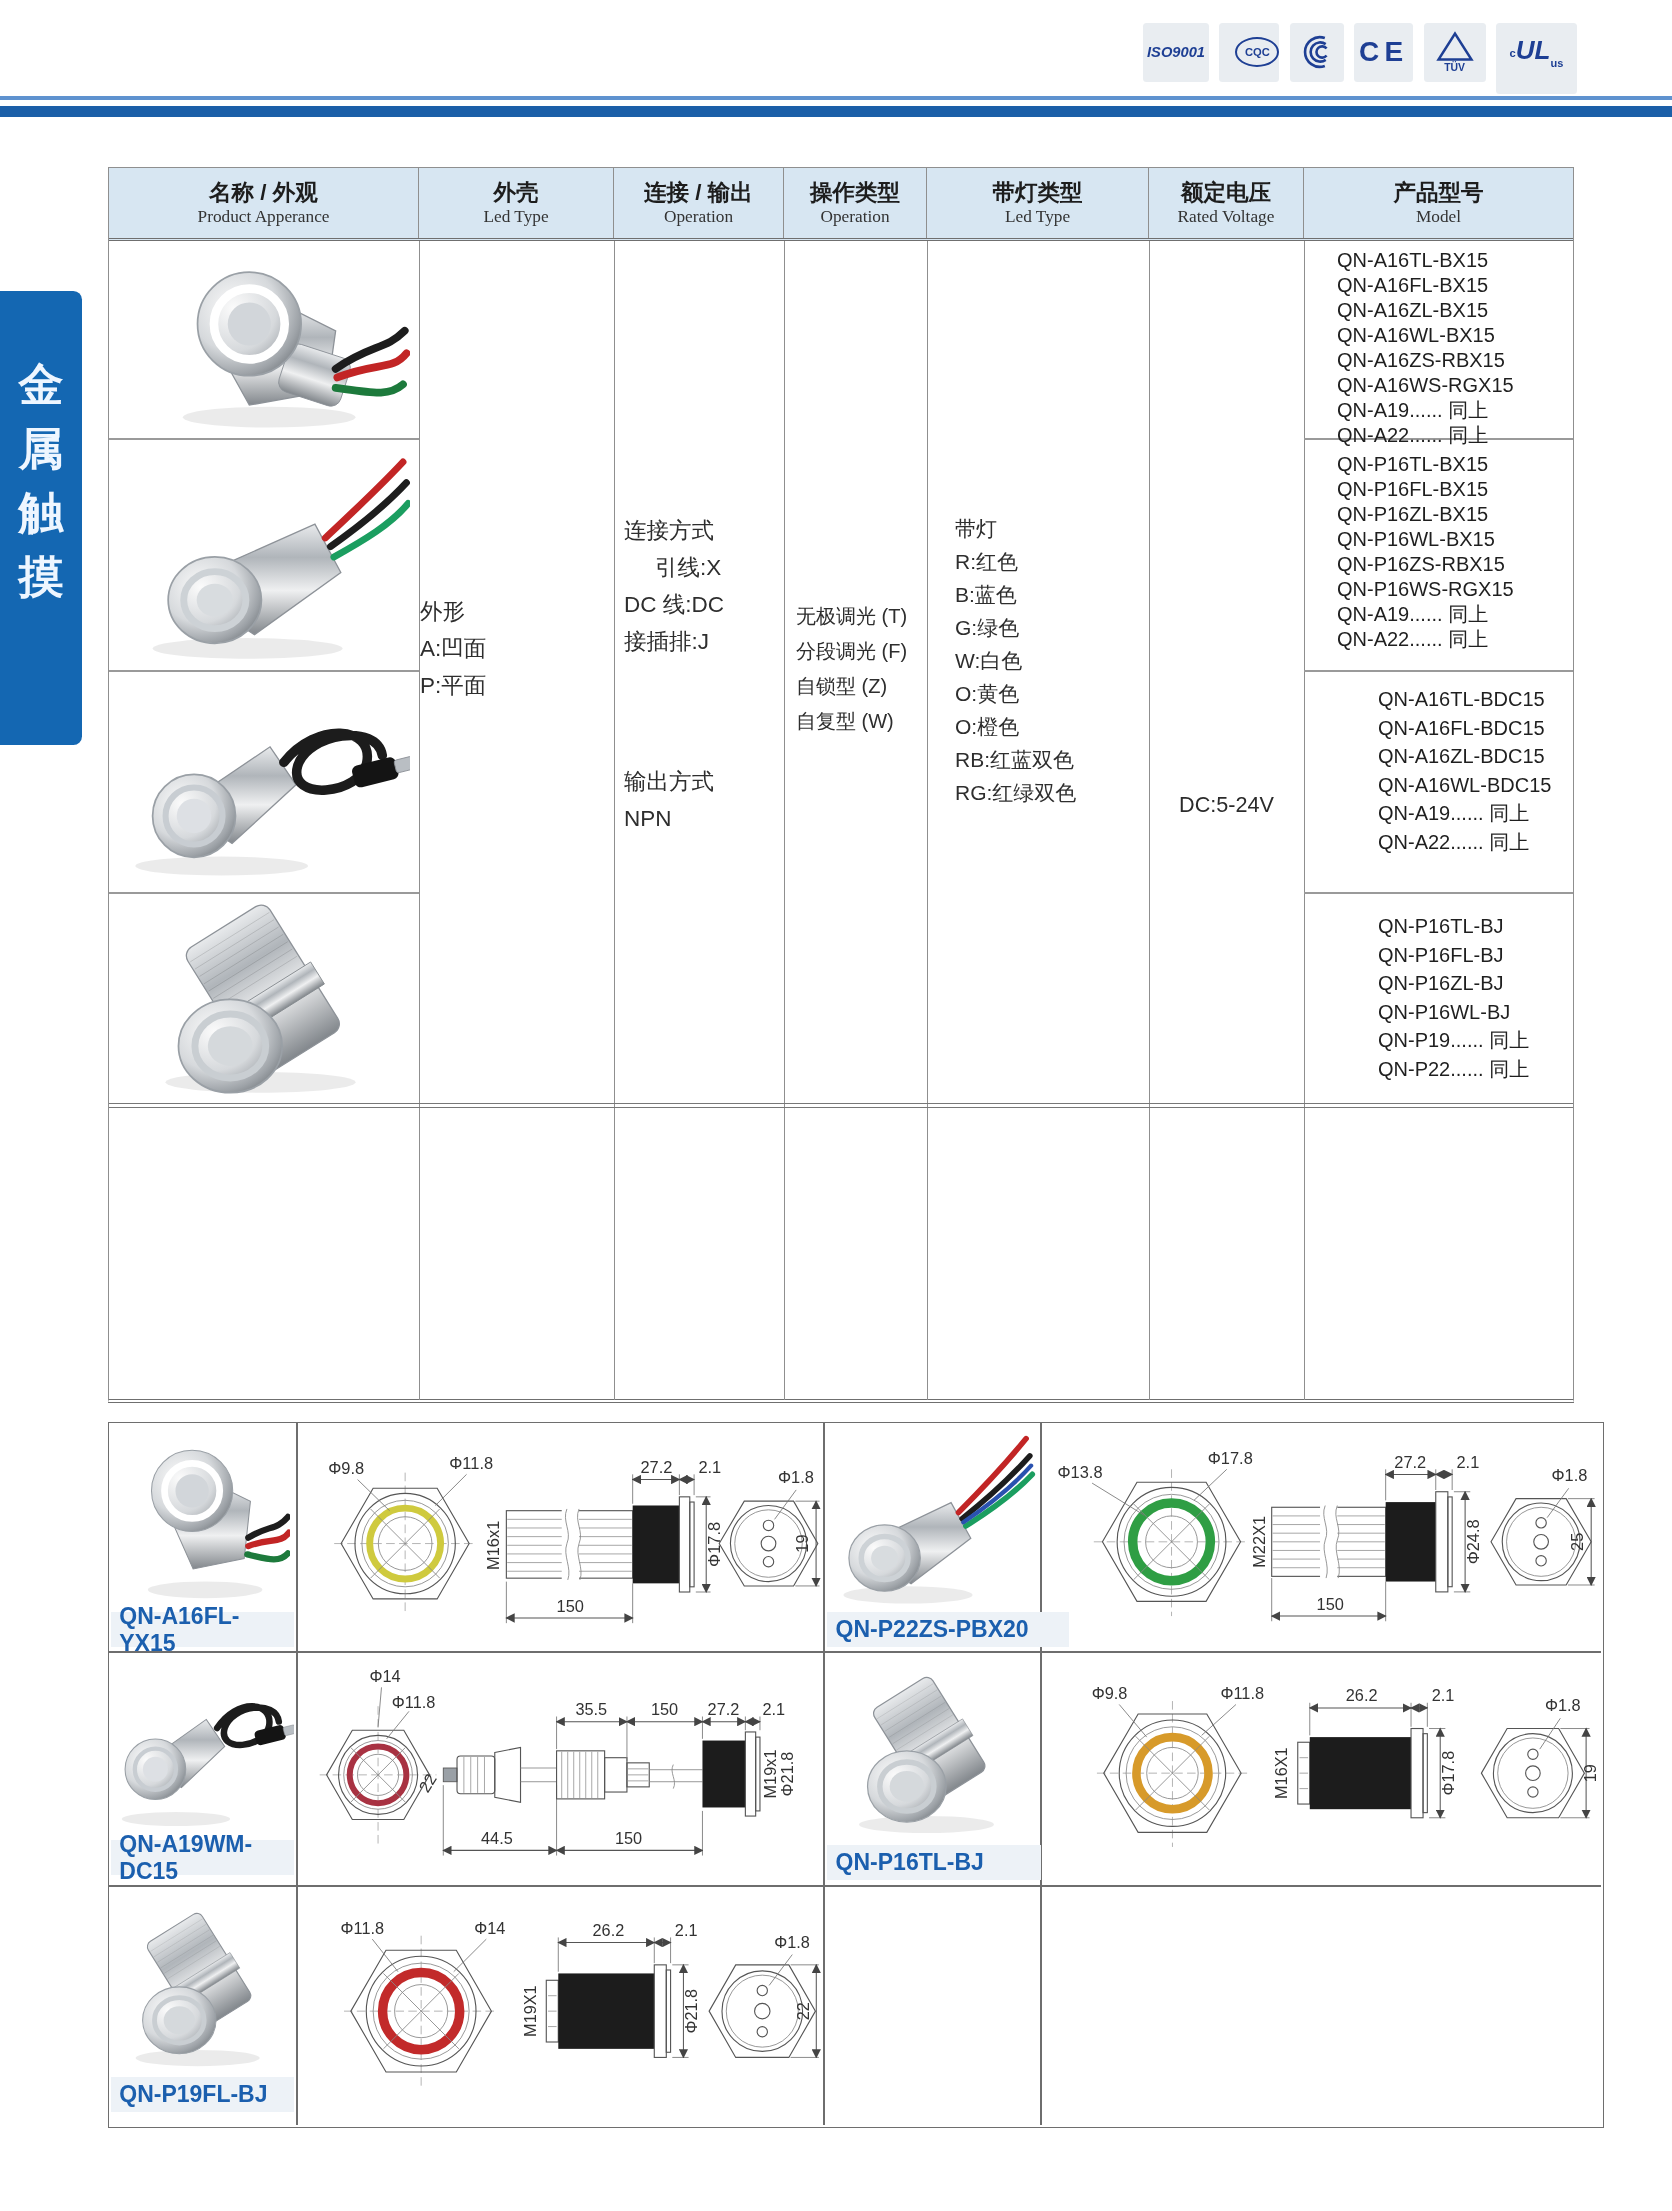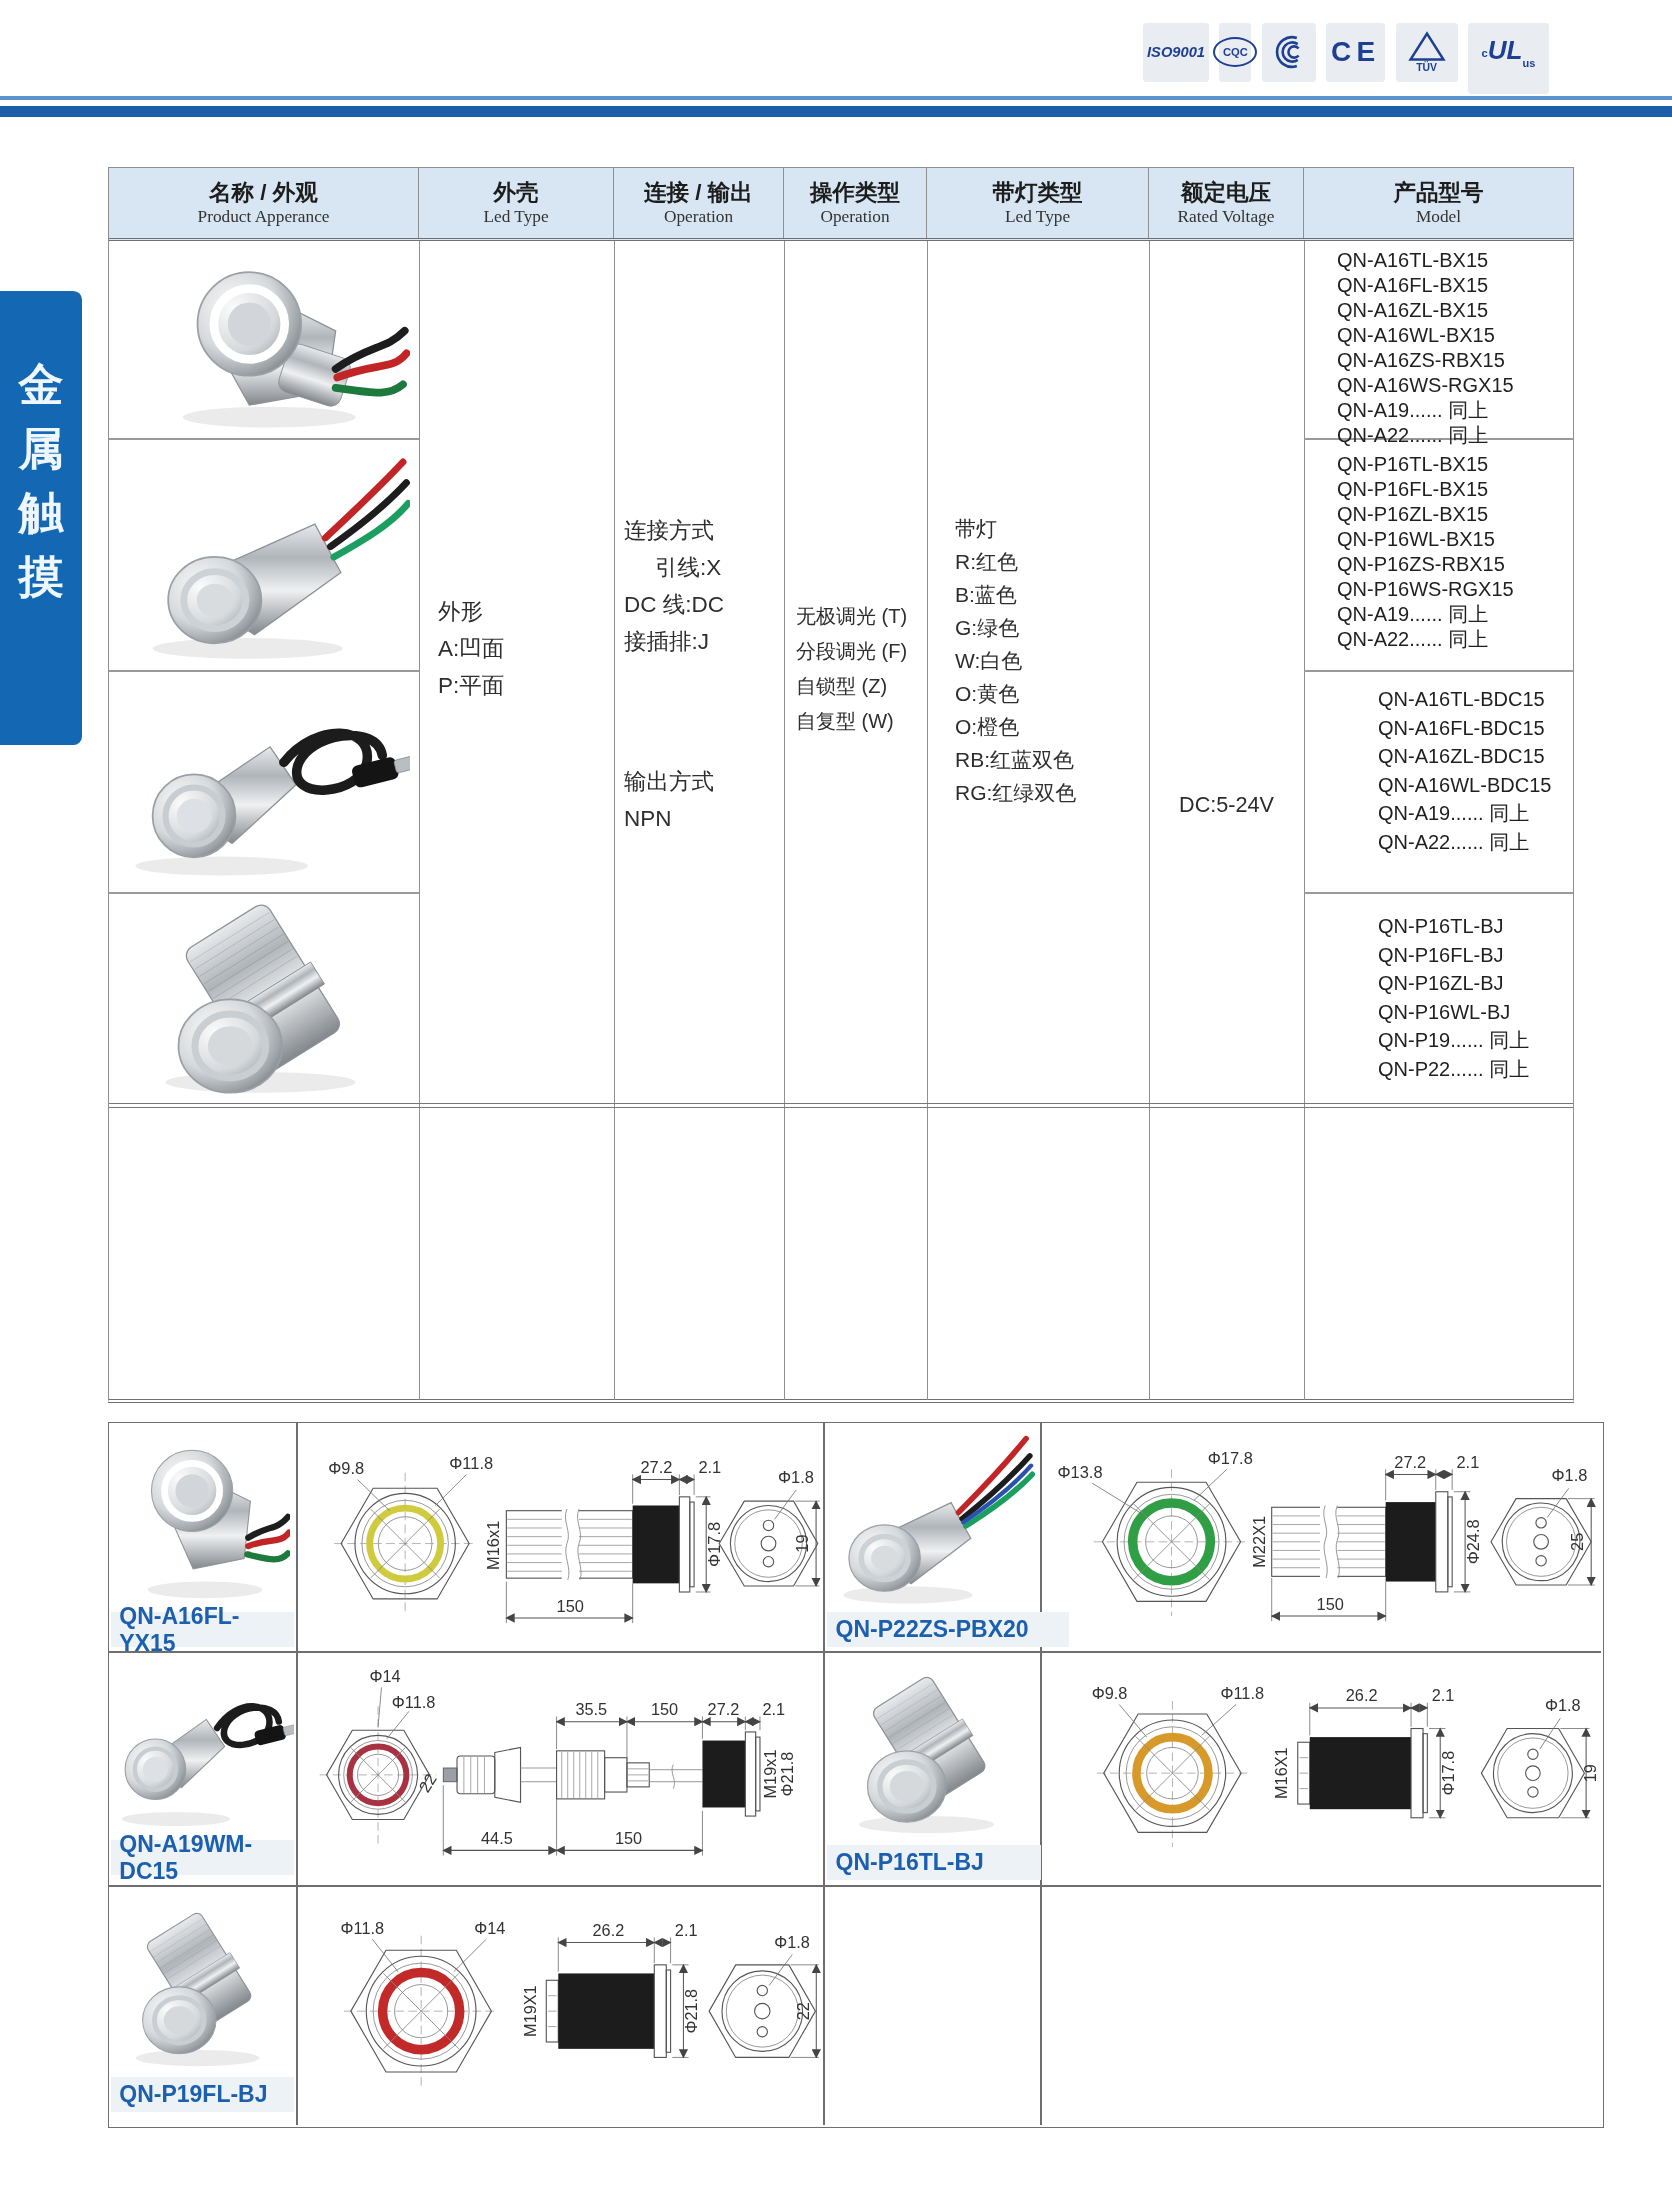--- a/index.html
+++ b/index.html
@@ -3,21 +3,21 @@
 <meta charset="utf-8">
 <style>
   html,body{margin:0;padding:0;background:#fff;}
   .page{position:relative;width:1672px;height:2212px;background:#fff;overflow:hidden;
         font-family:"Liberation Sans",sans-serif;color:#2b2b2b;}
   
   .badges{position:absolute;left:1143px;top:22.5px;display:flex;gap:10.4px;align-items:flex-start;}
   .badge{background:#e9edf1;border-radius:3.5px;height:59px;display:flex;flex-direction:column;
          align-items:center;justify-content:center;color:#1e3f94;}
   .b-iso{width:66px;font-weight:bold;font-size:14.7px;font-style:italic;}
-  .b-cqc{width:32px;}
+  .b-cqc{width:60px;align-items:flex-end;}
   .cqc-oval{border:2.6px solid #1e3f94;border-radius:50%;width:40px;height:26px;display:flex;
             align-items:center;justify-content:center;font-size:11.2px;font-weight:bold;}
   .b-ccc{width:54px;}
   .b-ce{width:59px;font-size:28px;font-weight:bold;letter-spacing:5.2px;}
   .b-tuv{width:62px;font-size:10.4px;font-weight:bold;}
   .b-ul{width:81px;flex-direction:row;align-items:flex-start;padding-top:12px;}
   .ul-c{font-size:11.2px;font-weight:bold;margin-top:12px;}
   .ul-core{font-size:26px;font-weight:800;font-style:italic;}
   .ul-us{font-size:11px;font-weight:bold;margin-top:22.5px;}
   
@@ -227,21 +227,21 @@
             <line x1="122" y1="84" x2="230" y2="84"></line>
             <line x1="122" y1="94" x2="230" y2="94"></line>
           </g>
         <rect x="112" y="108" width="128" height="30" fill="url(#gbody)" stroke="#868b90"></rect>
       </g>
       <ellipse cx="130" cy="170" rx="60" ry="54" fill="url(#gmet)" stroke="#9aa0a6" stroke-width="2"></ellipse>
       <ellipse cx="130" cy="170" rx="41" ry="37" fill="none" stroke="#c9ced2" stroke-width="8"></ellipse>
       <ellipse cx="130" cy="170" rx="26" ry="23" fill="#d5d9dc"></ellipse>
     </svg>
 
-    <div class="cellblock" style="left:329px;top:425px">
+    <div class="cellblock" style="left:311px;top:425px">
         <div class="shape-line">外形</div>
         <div class="shape-line">A:凹面</div>
         <div class="shape-line">P:平面</div>
       </div>
 
     <div class="cellblock connect-list" style="left:515px;top:344px">
         <div class="conn-line">连接方式</div>
         <div class="conn-line">引线:X</div>
         <div class="conn-line">DC 线:DC</div>
         <div class="conn-line">接插排:J</div>

